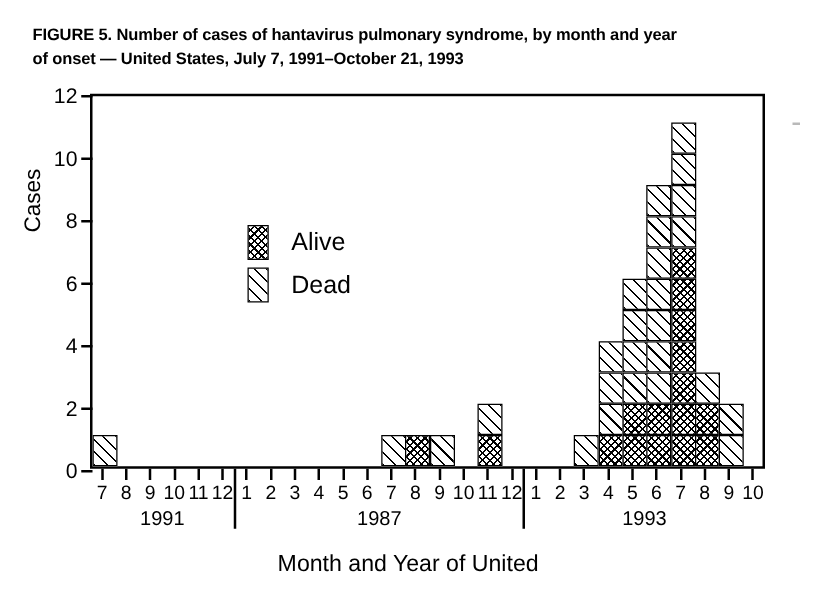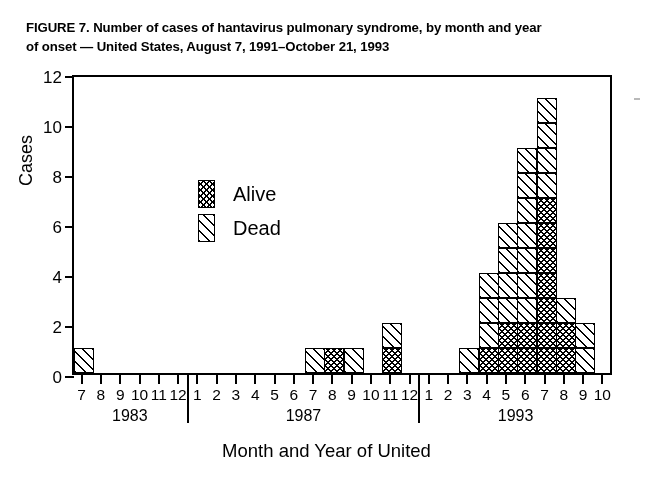--- a/index.html
+++ b/index.html
@@ -197,22 +197,22 @@
     height: 2px;
     background: #b9b9b9;
   }
 </style>
 </head>
 <body>
 
 <div id="figure-root">
 
   <div id="figure-title">
-    <span class="line">FIGURE 7. Number of cases of hantavirus pulmonary syndrome, by month and year</span>
-    <span class="line">of onset — United States, August 7, 1991–October 21, 1993</span>
+    <span class="line">FIGURE 5. Number of cases of hantavirus pulmonary syndrome, by month and year</span>
+    <span class="line">of onset — United States, July 7, 1991–October 21, 1993</span>
   </div>
 
   <div id="speck"></div>
 
   <div id="y-axis-title">Cases</div>
 
   <div id="plot-area">
     <div id="y-ticks-layer">
         <div class="y-tick" style="top: 299px;"></div>
         <div class="y-label" style="top: 300px;">0</div>
@@ -360,21 +360,21 @@
       <div class="x-tick" style="left: 452.214px;"></div>
       <div class="x-month" style="left: 453.214px;">6</div>
       <div class="x-tick" style="left: 471.5px;"></div>
       <div class="x-month" style="left: 472.5px;">7</div>
       <div class="x-tick" style="left: 490.786px;"></div>
       <div class="x-month" style="left: 491.786px;">8</div>
       <div class="x-tick" style="left: 510.071px;"></div>
       <div class="x-month" style="left: 511.071px;">9</div>
       <div class="x-tick" style="left: 529.357px;"></div>
       <div class="x-month" style="left: 530.357px;">10</div>
-      <div class="year-label" style="left: 57.8571px;">1983</div>
+      <div class="year-label" style="left: 57.8571px;">1991</div>
       <div class="year-sep" style="left: 114.714px;"></div>
       <div class="year-label" style="left: 231.429px;">1987</div>
       <div class="year-sep" style="left: 346.143px;"></div>
       <div class="year-label" style="left: 443.571px;">1993</div>
     </div>
 
   <div id="x-axis-title">Month and Year of United</div>
 
 </div>
 

